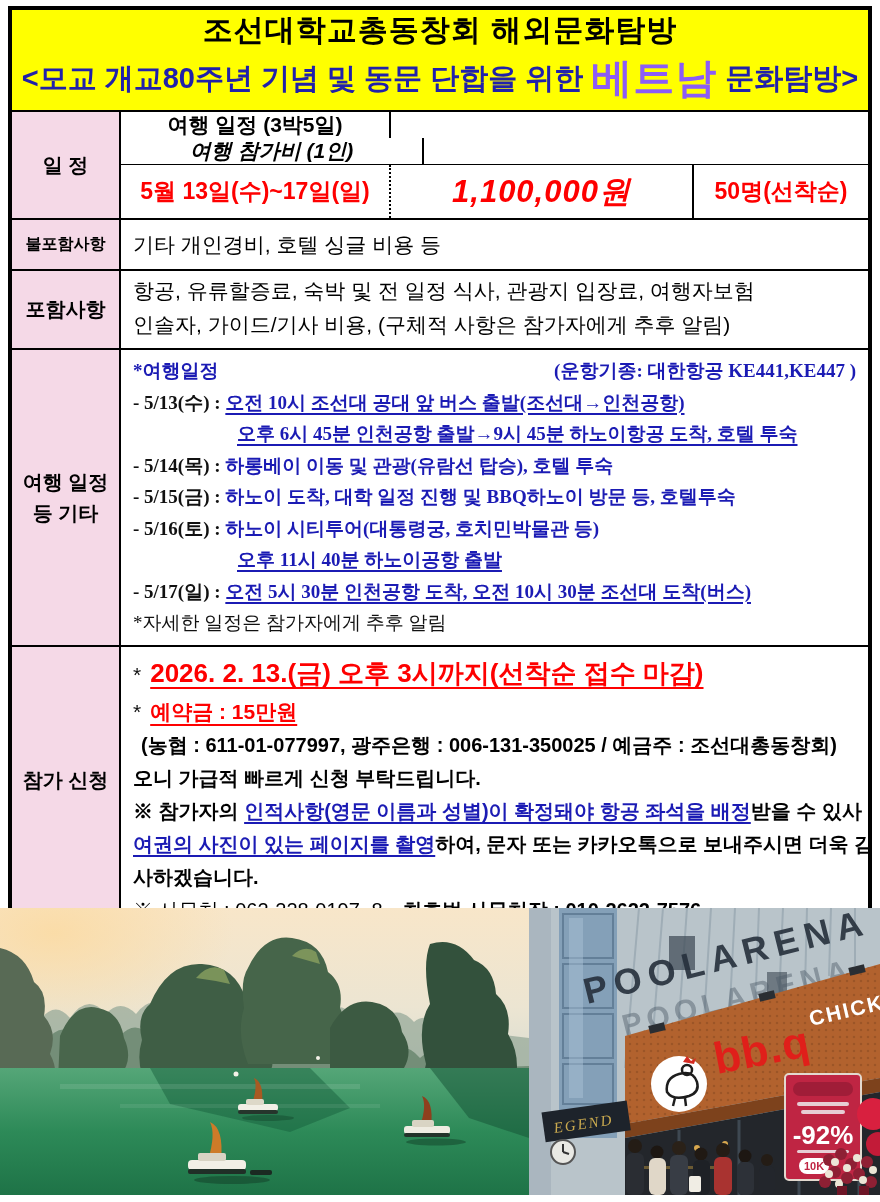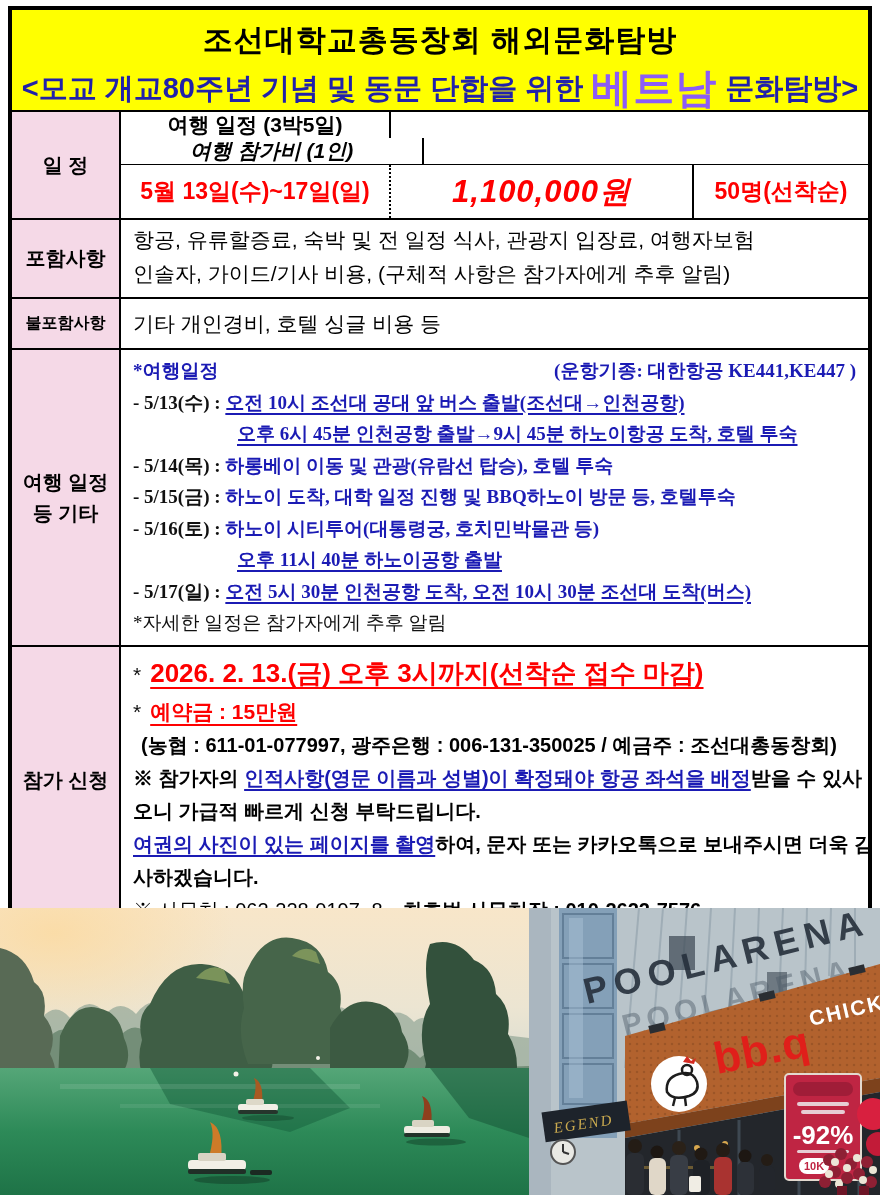--- a/index.html
+++ b/index.html
@@ -2,21 +2,21 @@
 <html><head>
 <meta charset="utf-8">
 <style>
   html,body{margin:0;padding:0;}
   body{width:880px;height:1202px;background:#ffffff;font-family:"Liberation Sans",sans-serif;}
   .page{position:relative;width:880px;height:1202px;background:#fff;overflow:hidden;}
   .doc{position:absolute;left:8px;top:6px;width:864px;box-sizing:border-box;border:4px solid #000;background:#fff;}
 
   
   .banner{background:#ffff00;height:100px;text-align:center;overflow:hidden;}
-  .banner-line1{font-size:30px;font-weight:bold;color:#000;padding-top:10px;letter-spacing:1px;white-space:nowrap;}
+  .banner-line1{font-size:30px;font-weight:bold;color:#000;letter-spacing:1px;white-space:nowrap;}
   .banner-line2{font-size:29px;font-weight:bold;color:#2121aa;margin-top:8px;white-space:nowrap;}
   .banner-line2 .vn{color:#8b5cf6;font-size:41px;line-height:0;vertical-align:-4px;letter-spacing:1px;}
 
   
   .row{display:flex;border-top:2px solid #000;}
   .label-cell{width:107px;min-width:107px;background:#f5d9e7;border-right:2px solid #000;
     display:flex;flex-direction:column;align-items:center;justify-content:center;
     font-weight:bold;font-size:20px;color:#000;text-align:center;line-height:1.55;}
   .label-sm{font-size:16px;}
   .content-cell{flex:1;overflow:hidden;}
@@ -86,31 +86,31 @@
           <div class="sch-cell c3">여행 인원</div>
         </div>
         <div class="sch-vals">
           <div class="sch-cell c1 val-red">5월 13일(수)~17일(일)</div>
           <div class="sch-cell c2 val-price">1,100,000원</div>
           <div class="sch-cell c3 val-red">50명(선착순)</div>
         </div>
       </div>
     </div>
 
+    <div class="row exc-row">
+      <div class="label-cell label-sm">불포함사항</div>
+      <div class="content-cell exc-cell">기타 개인경비, 호텔 싱글 비용 등</div>
+    </div>
+
     <div class="row">
       <div class="label-cell">포함사항</div>
       <div class="content-cell inc-cell">
         <div>항공, 유류할증료, 숙박 및 전 일정 식사, 관광지 입장료, 여행자보험</div>
         <div>인솔자, 가이드/기사 비용, (구체적 사항은 참가자에게 추후 알림)</div>
       </div>
-    </div>
-
-    <div class="row exc-row">
-      <div class="label-cell label-sm">불포함사항</div>
-      <div class="content-cell exc-cell">기타 개인경비, 호텔 싱글 비용 등</div>
     </div>
 
     <div class="row">
       <div class="label-cell">
         <span>여행 일정</span>
         <span>등 기타</span>
       </div>
       <div class="content-cell it-cell">
         <div class="it-head">
           <span>*여행일정</span>
@@ -126,22 +126,22 @@
         <div class="it-footnote">*자세한 일정은 참가자에게 추후 알림</div>
       </div>
     </div>
 
     <div class="row">
       <div class="label-cell">참가 신청</div>
       <div class="content-cell app-cell">
         <div class="app-line deadline-line"><span class="star">*</span><span class="deadline-text">2026. 2. 13.(금) 오후 3시까지(선착순 접수 마감)</span></div>
         <div class="app-line"><span class="star">*</span><span class="deposit-text">예약금 : 15만원 </span></div>
         <div class="app-line bank-line">(농협 : 611-01-077997, 광주은행 : 006-131-350025 / 예금주 : 조선대총동창회)</div>
+        <div class="app-line">오니 가급적 빠르게 신청 부탁드립니다.</div>
         <div class="app-line"><span>※ 참가자의 </span><span class="blue-u">인적사항(영문 이름과 성별)이 확정돼야 항공 좌석을 배정</span><span>받을 수 있사</span></div>
-        <div class="app-line">오니 가급적 빠르게 신청 부탁드립니다.</div>
         <div class="app-line"><span class="blue-u">여권의 사진이 있는 페이지를 촬영</span><span>하여, 문자 또는 카카오톡으로 보내주시면 더욱 감</span></div>
         <div class="app-line">사하겠습니다.</div>
         <div class="app-line office-line"><span>※ 사무처 : 062-228-0197~8,</span><span class="office-contact">최호범 사무처장 : 010-2622-7576</span></div>
       </div>
     </div>
   </div>
 
   <div class="photos">
 
     <svg class="photo" width="529" height="287" viewBox="0 0 529 287" preserveAspectRatio="none">

